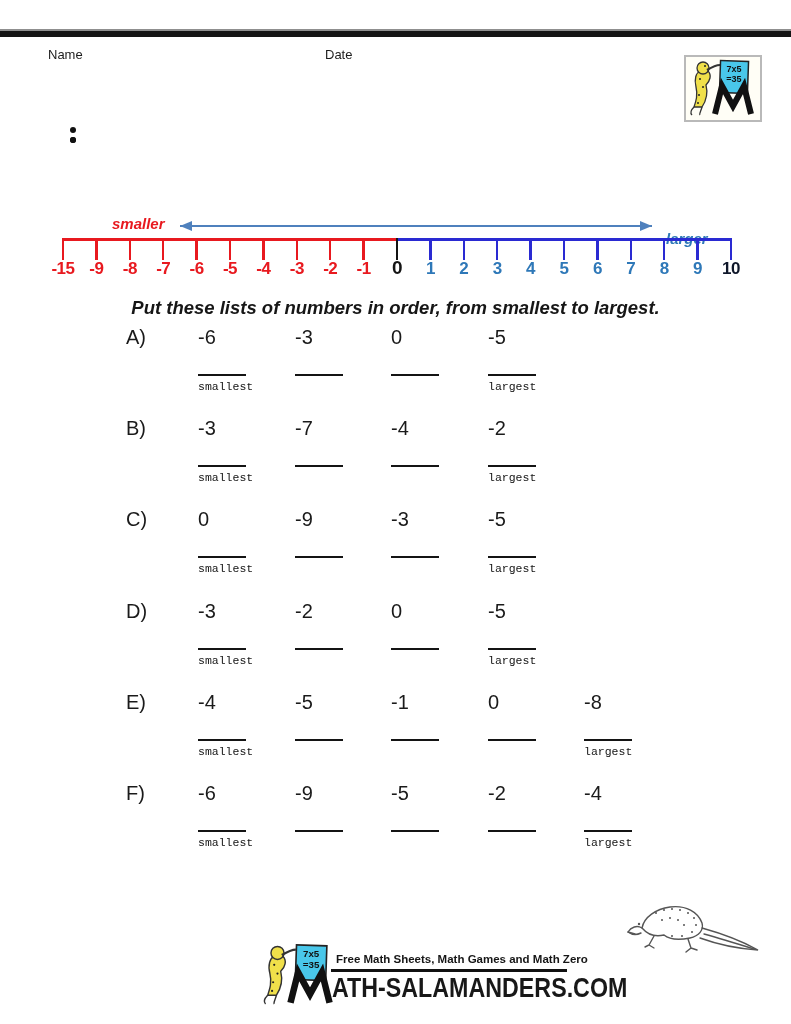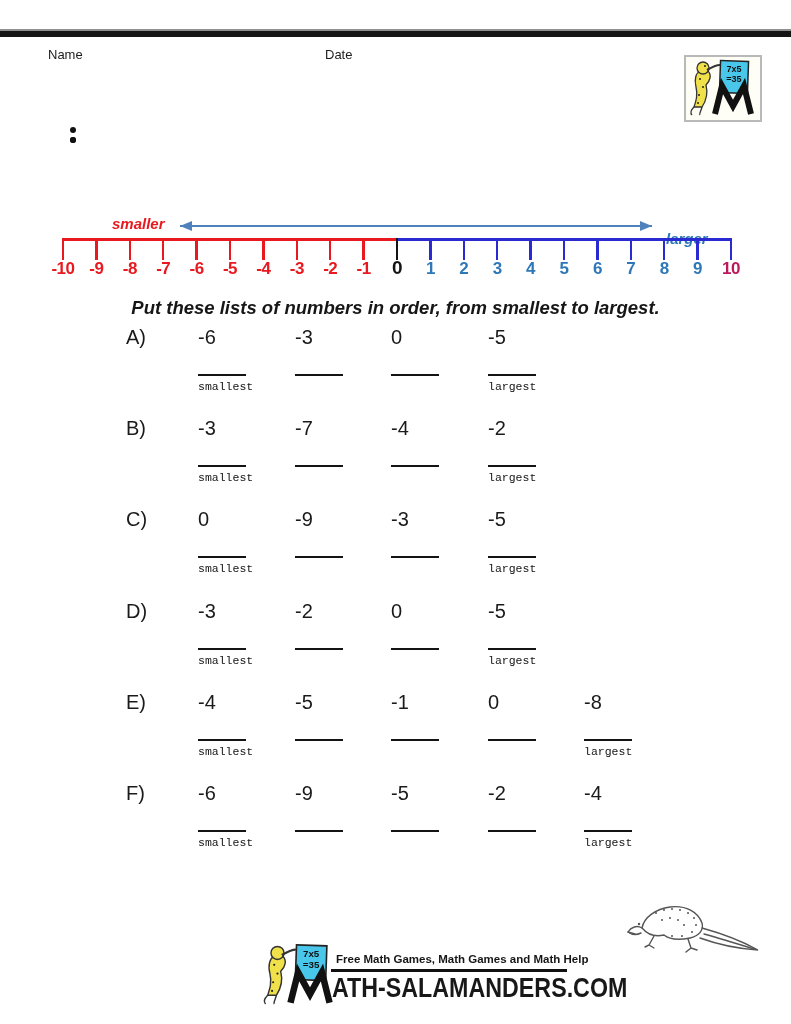--- a/index.html
+++ b/index.html
@@ -96,21 +96,21 @@
     <polygon id="arrow-head-left" points="12,8 24,3 24,13" fill="#4f81bd"></polygon>
     <polygon id="arrow-head-right" points="484,8 472,3 472,13" fill="#4f81bd"></polygon>
   </svg>
   <div class="dir-label dir-larger" style="color: rgb(46, 120, 184);">larger</div>
 
   <div>
     <div class="nl-seg" id="nl-left" style="left: 63px; width: 334px; background: rgb(232, 25, 31);"></div>
     <div class="nl-seg" id="nl-right" style="left: 397px; width: 334px; background: rgb(42, 42, 210);"></div>
     <div id="nl-ticks">
         <div class="nl-tick" style="left: 61.75px; background: rgb(232, 25, 31);"></div>
-        <div class="nl-label" style="left: 45px; color: rgb(232, 25, 31);">-10</div>
+        <div class="nl-label" style="left: 45px; color: rgb(232, 25, 31);">-15</div>
         <div class="nl-tick" style="left: 95.15px; background: rgb(232, 25, 31);"></div>
         <div class="nl-label" style="left: 78.4px; color: rgb(232, 25, 31);">-9</div>
         <div class="nl-tick" style="left: 128.55px; background: rgb(232, 25, 31);"></div>
         <div class="nl-label" style="left: 111.8px; color: rgb(232, 25, 31);">-8</div>
         <div class="nl-tick" style="left: 161.95px; background: rgb(232, 25, 31);"></div>
         <div class="nl-label" style="left: 145.2px; color: rgb(232, 25, 31);">-7</div>
         <div class="nl-tick" style="left: 195.35px; background: rgb(232, 25, 31);"></div>
         <div class="nl-label" style="left: 178.6px; color: rgb(232, 25, 31);">-6</div>
         <div class="nl-tick" style="left: 228.75px; background: rgb(232, 25, 31);"></div>
         <div class="nl-label" style="left: 212px; color: rgb(232, 25, 31);">-5</div>
@@ -136,21 +136,21 @@
         <div class="nl-label" style="left: 546px; color: rgb(46, 120, 184);">5</div>
         <div class="nl-tick" style="left: 596.15px; background: rgb(42, 42, 210);"></div>
         <div class="nl-label" style="left: 579.4px; color: rgb(46, 120, 184);">6</div>
         <div class="nl-tick" style="left: 629.55px; background: rgb(42, 42, 210);"></div>
         <div class="nl-label" style="left: 612.8px; color: rgb(46, 120, 184);">7</div>
         <div class="nl-tick" style="left: 662.95px; background: rgb(42, 42, 210);"></div>
         <div class="nl-label" style="left: 646.2px; color: rgb(46, 120, 184);">8</div>
         <div class="nl-tick" style="left: 696.35px; background: rgb(42, 42, 210);"></div>
         <div class="nl-label" style="left: 679.6px; color: rgb(46, 120, 184);">9</div>
         <div class="nl-tick" style="left: 729.75px; background: rgb(42, 42, 210);"></div>
-        <div class="nl-label" style="left: 713px; color: #be185d; text-align: center;">10</div>
+        <div class="nl-label" style="left: 713px; color: #0f172a; text-align: center;">10</div>
       </div>
   </div>
 
   <div class="instruction">Put these lists of numbers in order, from smallest to largest.</div>
 
   <div id="problems">
       <div class="prow" style="top: 326px;">
         <div class="plabel">A)</div>
         <div class="pnum" style="left: 198px;">-6</div>
         <div class="pblank" style="left: 198px;"></div>
@@ -274,17 +274,17 @@
         <circle cx="17" cy="11" r="6" fill="#f0e04a" stroke="#333" stroke-width="1.3"></circle>
         <path d="M21,13 C26,10 30,8 34,8" fill="none" stroke="#333" stroke-width="2.2"></path>
         <path d="M8,50 C5,53 4,56 6,58 M16,50 C15,54 13,57 14,58" fill="none" stroke="#333" stroke-width="1.3"></path>
         <circle cx="14" cy="22" r="1" fill="#222"></circle>
           <circle cx="17" cy="30" r="1" fill="#222"></circle>
         <circle cx="13" cy="38" r="1" fill="#222"></circle>
           <circle cx="12" cy="46" r="1" fill="#222"></circle>
       </g>
     </svg>
   </div>
-  <div class="f-tagline">Free Math Games, Math Games and Math Help</div>
+  <div class="f-tagline">Free Math Sheets, Math Games and Math Zero</div>
   <div class="f-rule"></div>
   <div class="f-site">ATH-SALAMANDERS.COM</div>
 
 </div>
 
 </body></html>

